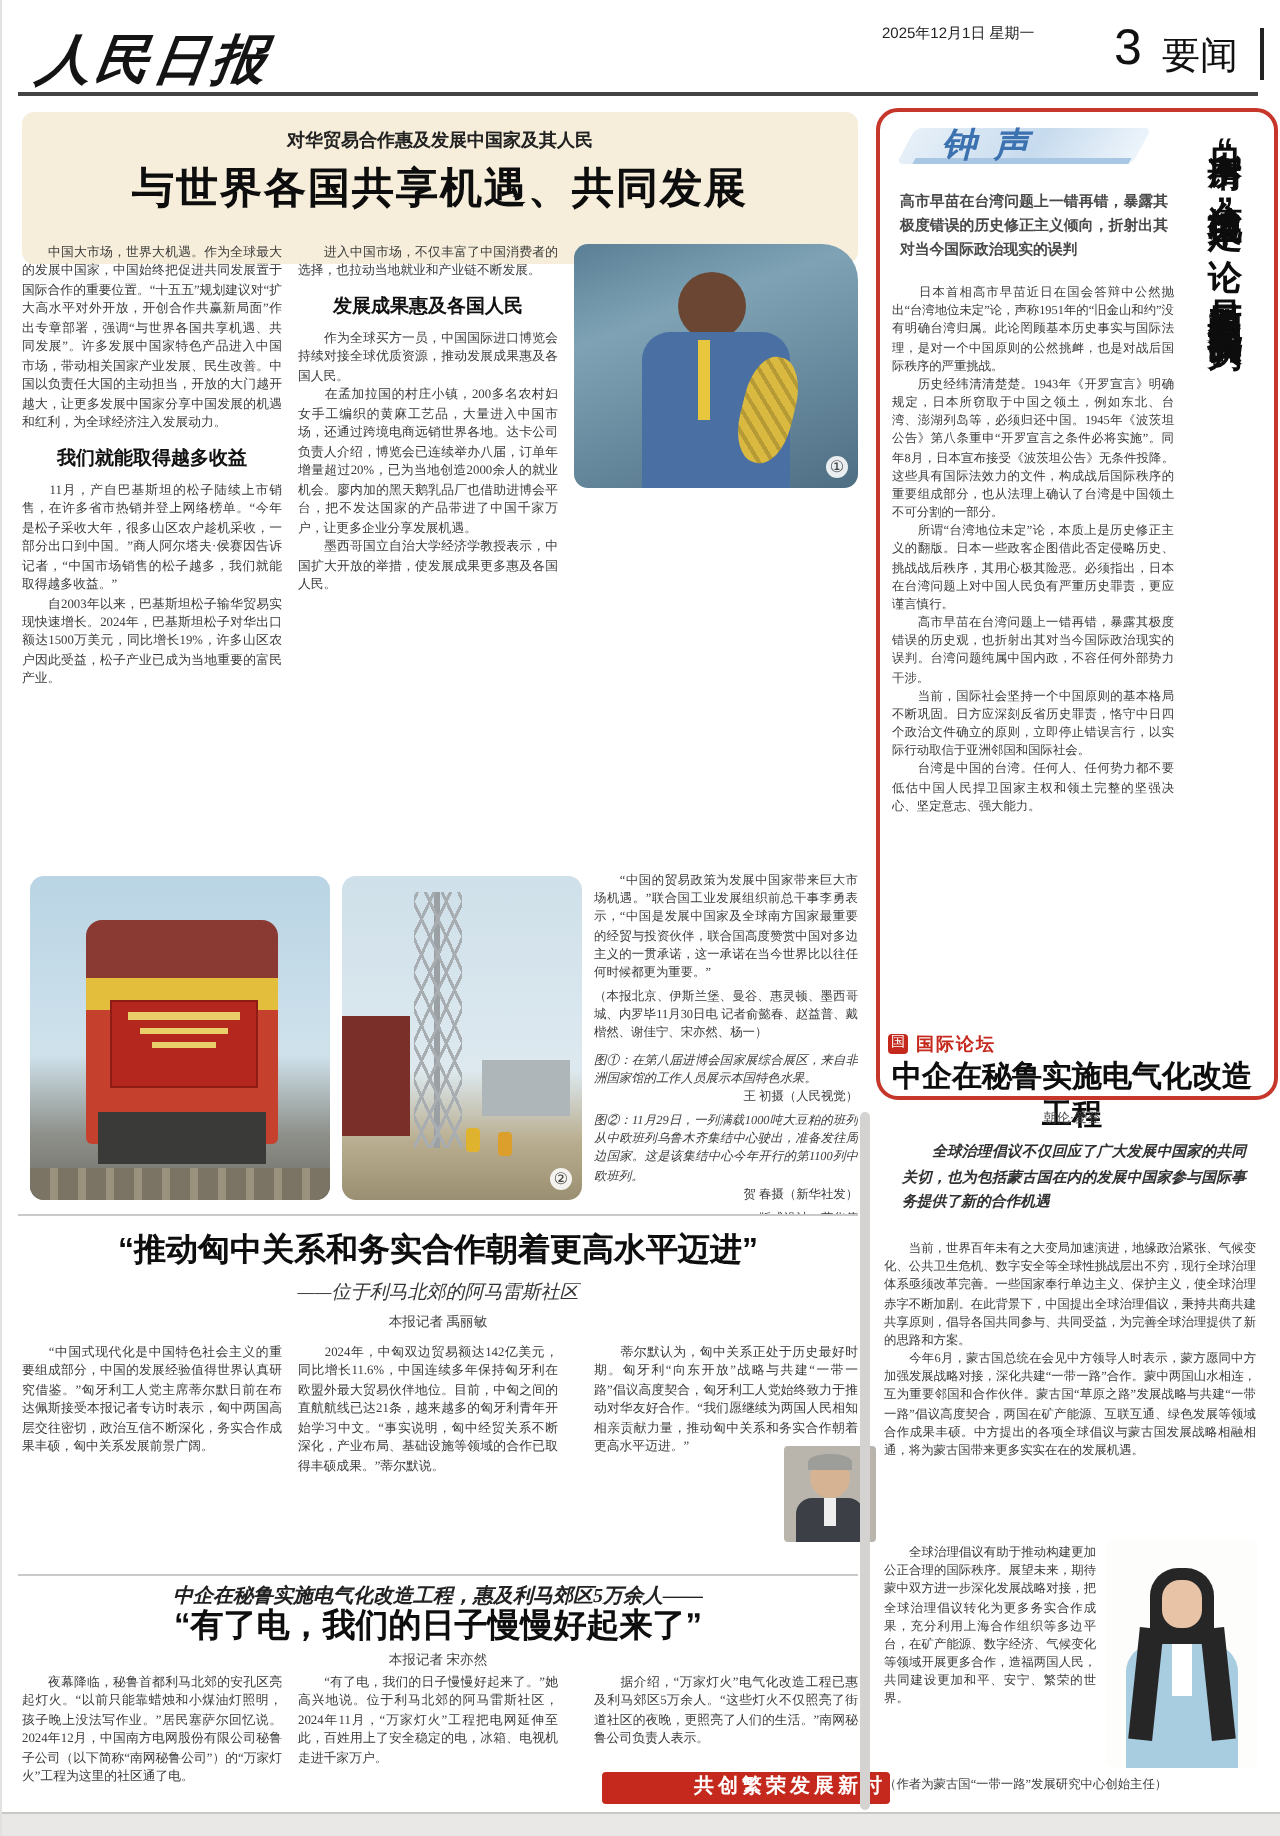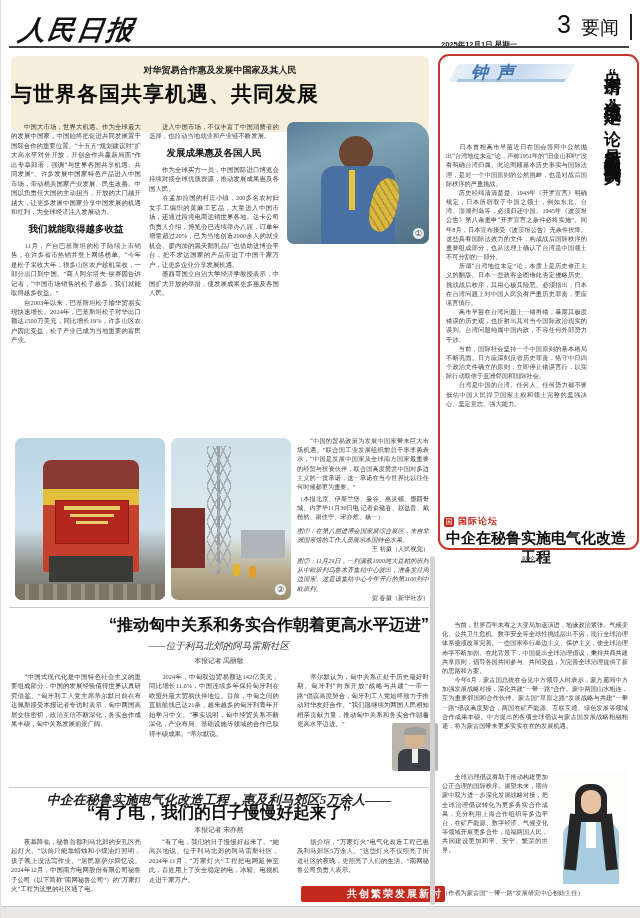--- a/index.html
+++ b/index.html
@@ -14,31 +14,31 @@
          color:#444;font-size:8px;line-height:11px;text-align:center;font-family:"Liberation Sans",sans-serif;}
   .rule{background:#444;}
   .credit-line{text-align:right;}
 </style>
 </head>
 <body>
 
 <div id="page">
 
   <div class="abs" style="left:18px;top:12px;font-size:27px;font-weight:bold;font-style:italic;transform:skewX(-8deg);letter-spacing:2px;color:#141414;">人民日报</div>
-  <div class="abs sans" style="left:440px;top:40px;font-size:7.5px;color:#222;font-weight:bold;">2025年12月1日  星期一</div>
+  <div class="abs sans" style="left:440px;top:12px;font-size:7.5px;color:#222;">2025年12月1日  星期一</div>
   <div class="abs sans" style="left:556px;top:10px;font-size:25px;color:#111;">3</div>
   <div class="abs sans" style="left:580px;top:15px;font-size:19px;font-weight:normal;color:#111;">要闻</div>
   <div class="abs" style="left:629px;top:14px;width:1.5px;height:26px;background:#222;"></div>
   <div class="abs rule" style="left:8px;top:46px;width:620px;height:1.6px;"></div>
 
   <div class="abs" style="left:437px;top:54px;width:197px;height:492px;border:2.5px solid #c7362a;border-radius:11px;pointer-events:none;z-index:9;"></div>
 
   <div class="abs" style="left:10px;top:56px;width:418px;height:76px;background:#f6eeda;border-radius:6px;">
     <div class="sans" style="padding-top:8px;text-align:center;font-size:9px;font-weight:bold;color:#222;">对华贸易合作惠及发展中国家及其人民</div>
-    <div class="sans" style="margin-top:3px;font-size:21px;font-weight:bold;letter-spacing:1px;color:#0d0d0d;">与世界各国共享机遇、共同发展</div>
+    <div class="sans" style="margin-top:3px;text-align:center;font-size:21px;font-weight:bold;letter-spacing:1px;color:#0d0d0d;">与世界各国共享机遇、共同发展</div>
   </div>
 
   <div class="abs" style="left:10px;top:122px;width:130px;height:312px;overflow:hidden;">
     <div class="body-txt">　　中国大市场，世界大机遇。作为全球最大的发展中国家，中国始终把促进共同发展置于国际合作的重要位置。“十五五”规划建议对“扩大高水平对外开放，开创合作共赢新局面”作出专章部署，强调“与世界各国共享机遇、共同发展”。许多发展中国家特色产品进入中国市场，带动相关国家产业发展、民生改善。中国以负责任大国的主动担当，开放的大门越开越大，让更多发展中国家分享中国发展的机遇和红利，为全球经济注入发展动力。</div>
     <div class="subhead" style="font-size:9.5px;margin:6px 0 5px;">我们就能取得越多收益</div>
     <div class="body-txt">　　11月，产自巴基斯坦的松子陆续上市销售，在许多省市热销并登上网络榜单。“今年是松子采收大年，很多山区农户趁机采收，一部分出口到中国。”商人阿尔塔夫·侯赛因告诉记者，“中国市场销售的松子越多，我们就能取得越多收益。”
 　　自2003年以来，巴基斯坦松子输华贸易实现快速增长。2024年，巴基斯坦松子对华出口额达1500万美元，同比增长19%，许多山区农户因此受益，松子产业已成为当地重要的富民产业。</div>
   </div>
 
   <div class="abs" style="left:148px;top:122px;width:130px;height:312px;overflow:hidden;">
@@ -85,69 +85,71 @@
     <div class="body-txt" style="font-size:6.2px;margin-top:3px;">（本报北京、伊斯兰堡、曼谷、惠灵顿、墨西哥城、内罗毕11月30日电  记者俞懿春、赵益普、戴楷然、谢佳宁、宋亦然、杨一）</div>
     <div class="body-txt" style="font-size:6.2px;margin-top:4px;font-style:italic;">图①：在第八届进博会国家展综合展区，来自非洲国家馆的工作人员展示本国特色水果。</div>
     <div class="body-txt credit-line" style="font-size:6.2px;">王  初摄（人民视觉）</div>
     <div class="body-txt" style="font-size:6.2px;margin-top:3px;font-style:italic;">图②：11月29日，一列满载1000吨大豆粕的班列从中欧班列乌鲁木齐集结中心驶出，准备发往周边国家。这是该集结中心今年开行的第1100列中欧班列。</div>
     <div class="body-txt credit-line" style="font-size:6.2px;">贺  春摄（新华社发）</div>
     <div class="body-txt credit-line" style="font-size:6.2px;margin-top:3px;">版式设计：蔡华伟</div>
   </div>
 
   <div class="abs" style="left:8px;top:607px;width:420px;height:1px;background:#c9c9c7;"></div>
 
-  <div class="abs sans" style="left:8px;top:615px;width:420px;text-align:right;font-size:16px;font-weight:bold;color:#0e0e0e;">“推动匈中关系和务实合作朝着更高水平迈进”</div>
+  <div class="abs sans" style="left:8px;top:615px;width:420px;text-align:center;font-size:16px;font-weight:bold;color:#0e0e0e;">“推动匈中关系和务实合作朝着更高水平迈进”</div>
   <div class="abs" style="left:8px;top:640px;width:420px;text-align:center;font-size:9.5px;font-style:italic;color:#333;">——位于利马北郊的阿马雷斯社区</div>
   <div class="abs" style="left:8px;top:656px;width:420px;text-align:center;font-size:6.8px;color:#444;">本报记者  禹丽敏</div>
   <div class="abs body-txt" style="left:10px;top:672px;width:130px;height:110px;">　　“中国式现代化是中国特色社会主义的重要组成部分，中国的发展经验值得世界认真研究借鉴。”匈牙利工人党主席蒂尔默日前在布达佩斯接受本报记者专访时表示，匈中两国高层交往密切，政治互信不断深化，务实合作成果丰硕，匈中关系发展前景广阔。</div>
   <div class="abs body-txt" style="left:148px;top:672px;width:130px;height:110px;">　　2024年，中匈双边贸易额达142亿美元，同比增长11.6%，中国连续多年保持匈牙利在欧盟外最大贸易伙伴地位。目前，中匈之间的直航航线已达21条，越来越多的匈牙利青年开始学习中文。“事实说明，匈中经贸关系不断深化，产业布局、基础设施等领域的合作已取得丰硕成果。”蒂尔默说。</div>
   <div class="abs body-txt" style="left:296px;top:672px;width:132px;height:110px;">　　蒂尔默认为，匈中关系正处于历史最好时期。匈牙利“向东开放”战略与共建“一带一路”倡议高度契合，匈牙利工人党始终致力于推动对华友好合作。“我们愿继续为两国人民相知相亲贡献力量，推动匈中关系和务实合作朝着更高水平迈进。”</div>
 
   <div class="abs" style="left:390px;top:722px;width:46px;height:48px;background:#b9b4ac;border:1px solid #fff;border-radius:3px;overflow:hidden;">
     <div class="abs" style="left:13px;top:6px;width:20px;height:20px;border-radius:50%;background:#d6b493;"></div>
     <div class="abs" style="left:12px;top:4px;width:22px;height:8px;border-radius:50% 50% 0 0;background:#9d9d9a;"></div>
     <div class="abs" style="left:6px;top:26px;width:34px;height:22px;border-radius:8px 8px 0 0;background:#3c3f46;"></div>
     <div class="abs" style="left:20px;top:26px;width:6px;height:14px;background:#eee;"></div>
   </div>
 
   <div class="abs" style="left:8px;top:787px;width:420px;height:1px;background:#c9c9c7;"></div>
 
-  <div class="abs" style="left:8px;top:791px;width:420px;text-align:center;font-size:13px;font-weight:bold;font-style:italic;color:#222;">中企在秘鲁实施电气化改造工程，惠及利马郊区5万余人——</div>
+  <div class="abs" style="left:8px;top:791px;width:420px;text-align:center;font-size:10px;font-weight:bold;font-style:italic;color:#222;">中企在秘鲁实施电气化改造工程，惠及利马郊区5万余人——</div>
   <div class="abs sans" style="left:8px;top:802px;width:420px;text-align:center;font-size:16.5px;font-weight:bold;color:#0e0e0e;">“有了电，我们的日子慢慢好起来了”</div>
   <div class="abs" style="left:8px;top:825px;width:420px;text-align:center;font-size:6.8px;color:#444;">本报记者  宋亦然</div>
   <div class="abs body-txt" style="left:10px;top:837px;width:130px;height:68px;">　　夜幕降临，秘鲁首都利马北郊的安孔区亮起灯火。“以前只能靠蜡烛和小煤油灯照明，孩子晚上没法写作业。”居民塞萨尔回忆说。2024年12月，中国南方电网股份有限公司秘鲁子公司（以下简称“南网秘鲁公司”）的“万家灯火”工程为这里的社区通了电。</div>
   <div class="abs body-txt" style="left:148px;top:837px;width:130px;height:68px;">　　“有了电，我们的日子慢慢好起来了。”她高兴地说。位于利马北郊的阿马雷斯社区，2024年11月，“万家灯火”工程把电网延伸至此，百姓用上了安全稳定的电，冰箱、电视机走进千家万户。</div>
   <div class="abs body-txt" style="left:296px;top:837px;width:132px;height:46px;">　　据介绍，“万家灯火”电气化改造工程已惠及利马郊区5万余人。“这些灯火不仅照亮了街道社区的夜晚，更照亮了人们的生活。”南网秘鲁公司负责人表示。</div>
   <div class="abs sans" style="left:300px;top:886px;width:100px;height:16px;background:#c5281c;border-radius:2px;color:#fff;
        font-size:10px;font-weight:bold;letter-spacing:2px;text-align:center;line-height:16px;padding-left:44px;">共创繁荣发展新时代</div>
 
   <div class="abs" style="left:452px;top:60px;width:120px;height:26px;">
     <div class="abs" style="left:0;top:4px;width:118px;height:18px;background:linear-gradient(100deg,#e7f0f8 0%,#c7dbee 55%,#eef5fb 100%);transform:skewX(-28deg);border-radius:3px;"></div>
     <div class="abs" style="left:4px;top:19px;width:108px;height:3px;background:#a9c6e2;transform:skewX(-28deg);"></div>
     <div class="abs sans" style="left:18px;top:1px;width:90px;font-size:17px;font-weight:bold;font-style:italic;letter-spacing:9px;color:#3c72b0;">钟声</div>
   </div>
+  <div class="abs sans" style="left:449px;top:95px;width:134px;font-size:7.4px;font-weight:bold;line-height:1.6;text-align:justify;color:#4a4a4a;">高市早苗在台湾问题上一错再错，暴露其极度错误的历史修正主义倾向，折射出其对当今国际政治现实的误判</div>
   <div class="abs" style="left:445px;top:142px;width:141px;height:396px;overflow:hidden;">
     <div class="body-txt" style="font-size:6.2px;">　　日本首相高市早苗近日在国会答辩中公然抛出“台湾地位未定”论，声称1951年的“旧金山和约”没有明确台湾归属。此论罔顾基本历史事实与国际法理，是对一个中国原则的公然挑衅，也是对战后国际秩序的严重挑战。</div>
     <div class="body-txt" style="font-size:6.2px;">　　历史经纬清清楚楚。1943年《开罗宣言》明确规定，日本所窃取于中国之领土，例如东北、台湾、澎湖列岛等，必须归还中国。1945年《波茨坦公告》第八条重申“开罗宣言之条件必将实施”。同年8月，日本宣布接受《波茨坦公告》无条件投降。这些具有国际法效力的文件，构成战后国际秩序的重要组成部分，也从法理上确认了台湾是中国领土不可分割的一部分。</div>
     <div class="body-txt" style="font-size:6.2px;">　　所谓“台湾地位未定”论，本质上是历史修正主义的翻版。日本一些政客企图借此否定侵略历史、挑战战后秩序，其用心极其险恶。必须指出，日本在台湾问题上对中国人民负有严重历史罪责，更应谨言慎行。</div>
     <div class="body-txt" style="font-size:6.2px;">　　高市早苗在台湾问题上一错再错，暴露其极度错误的历史观，也折射出其对当今国际政治现实的误判。台湾问题纯属中国内政，不容任何外部势力干涉。</div>
     <div class="body-txt" style="font-size:6.2px;">　　当前，国际社会坚持一个中国原则的基本格局不断巩固。日方应深刻反省历史罪责，恪守中日四个政治文件确立的原则，立即停止错误言行，以实际行动取信于亚洲邻国和国际社会。</div>
     <div class="body-txt" style="font-size:6.2px;">　　台湾是中国的台湾。任何人、任何势力都不要低估中国人民捍卫国家主权和领土完整的坚强决心、坚定意志、强大能力。</div>
   </div>
   <div class="abs sans" style="left:592px;top:60px;width:38px;height:478px;writing-mode:vertical-rl;text-orientation:upright;
        font-size:17px;font-weight:bold;letter-spacing:1.5px;color:#0d0d0d;line-height:38px;">日本所谓“台湾地位未定”论，是对历史的无知和现实的误判</div>
 
   <div class="abs" style="left:429px;top:556px;width:5px;height:349px;background:#d4d3d1;border-radius:3px;"></div>
 
   <div class="abs" style="left:443px;top:517px;height:11px;">
     <span class="sans" style="display:inline-block;width:10px;height:10px;background:#c5281c;color:#fff;font-size:7px;line-height:10px;text-align:center;border-radius:2px;vertical-align:top;">国</span>
-    <span class="sans" style="font-size:9px;font-weight:bold;color:#c5281c;letter-spacing:1px;vertical-align:top;line-height:10px;font-family:Liberation Mono, monospace;">国际论坛</span>
+    <span class="sans" style="font-size:9px;font-weight:bold;color:#c5281c;letter-spacing:1px;vertical-align:top;line-height:10px;">国际论坛</span>
   </div>
   <div class="abs sans" style="left:438px;top:529px;width:194px;text-align:center;font-size:15px;font-weight:bold;color:#0d0d0d;">中企在秘鲁实施电气化改造工程</div>
   <div class="abs" style="left:438px;top:555px;width:194px;text-align:center;font-size:6.5px;color:#444;">朝伦·爱登</div>
+  <div class="abs" style="left:450px;top:570px;width:172px;font-size:7.4px;font-weight:bold;font-style:italic;line-height:1.7;text-align:justify;color:#333;">　　全球治理倡议不仅回应了广大发展中国家的共同关切，也为包括蒙古国在内的发展中国家参与国际事务提供了新的合作机遇</div>
   <div class="abs body-txt" style="left:441px;top:620px;width:186px;height:150px;font-size:6.2px;">　　当前，世界百年未有之大变局加速演进，地缘政治紧张、气候变化、公共卫生危机、数字安全等全球性挑战层出不穷，现行全球治理体系亟须改革完善。一些国家奉行单边主义、保护主义，使全球治理赤字不断加剧。在此背景下，中国提出全球治理倡议，秉持共商共建共享原则，倡导各国共同参与、共同受益，为完善全球治理提供了新的思路和方案。
 　　今年6月，蒙古国总统在会见中方领导人时表示，蒙方愿同中方加强发展战略对接，深化共建“一带一路”合作。蒙中两国山水相连，互为重要邻国和合作伙伴。蒙古国“草原之路”发展战略与共建“一带一路”倡议高度契合，两国在矿产能源、互联互通、绿色发展等领域合作成果丰硕。中方提出的各项全球倡议与蒙古国发展战略相融相通，将为蒙古国带来更多实实在在的发展机遇。</div>
   <div class="abs body-txt" style="left:441px;top:772px;width:106px;height:112px;font-size:6.2px;">　　全球治理倡议有助于推动构建更加公正合理的国际秩序。展望未来，期待蒙中双方进一步深化发展战略对接，把全球治理倡议转化为更多务实合作成果，充分利用上海合作组织等多边平台，在矿产能源、数字经济、气候变化等领域开展更多合作，造福两国人民，共同建设更加和平、安宁、繁荣的世界。</div>
   <div class="abs body-txt" style="left:441px;top:888px;width:160px;height:12px;font-size:6.2px;">（作者为蒙古国“一带一路”发展研究中心创始主任）</div>
 
   <div class="abs" style="left:552px;top:770px;width:76px;height:114px;background:#fdfdfc;border-radius:4px;overflow:hidden;">
     <div class="abs" style="left:22px;top:14px;width:32px;height:40px;border-radius:14px 14px 10px 10px;background:#262626;"></div>
     <div class="abs" style="left:28px;top:20px;width:20px;height:24px;border-radius:9px;background:#e9c3a5;"></div>
     <div class="abs" style="left:10px;top:52px;width:56px;height:62px;border-radius:14px 14px 0 0;background:#a8cce0;"></div>
     <div class="abs" style="left:33px;top:52px;width:10px;height:26px;background:#fff;"></div>

